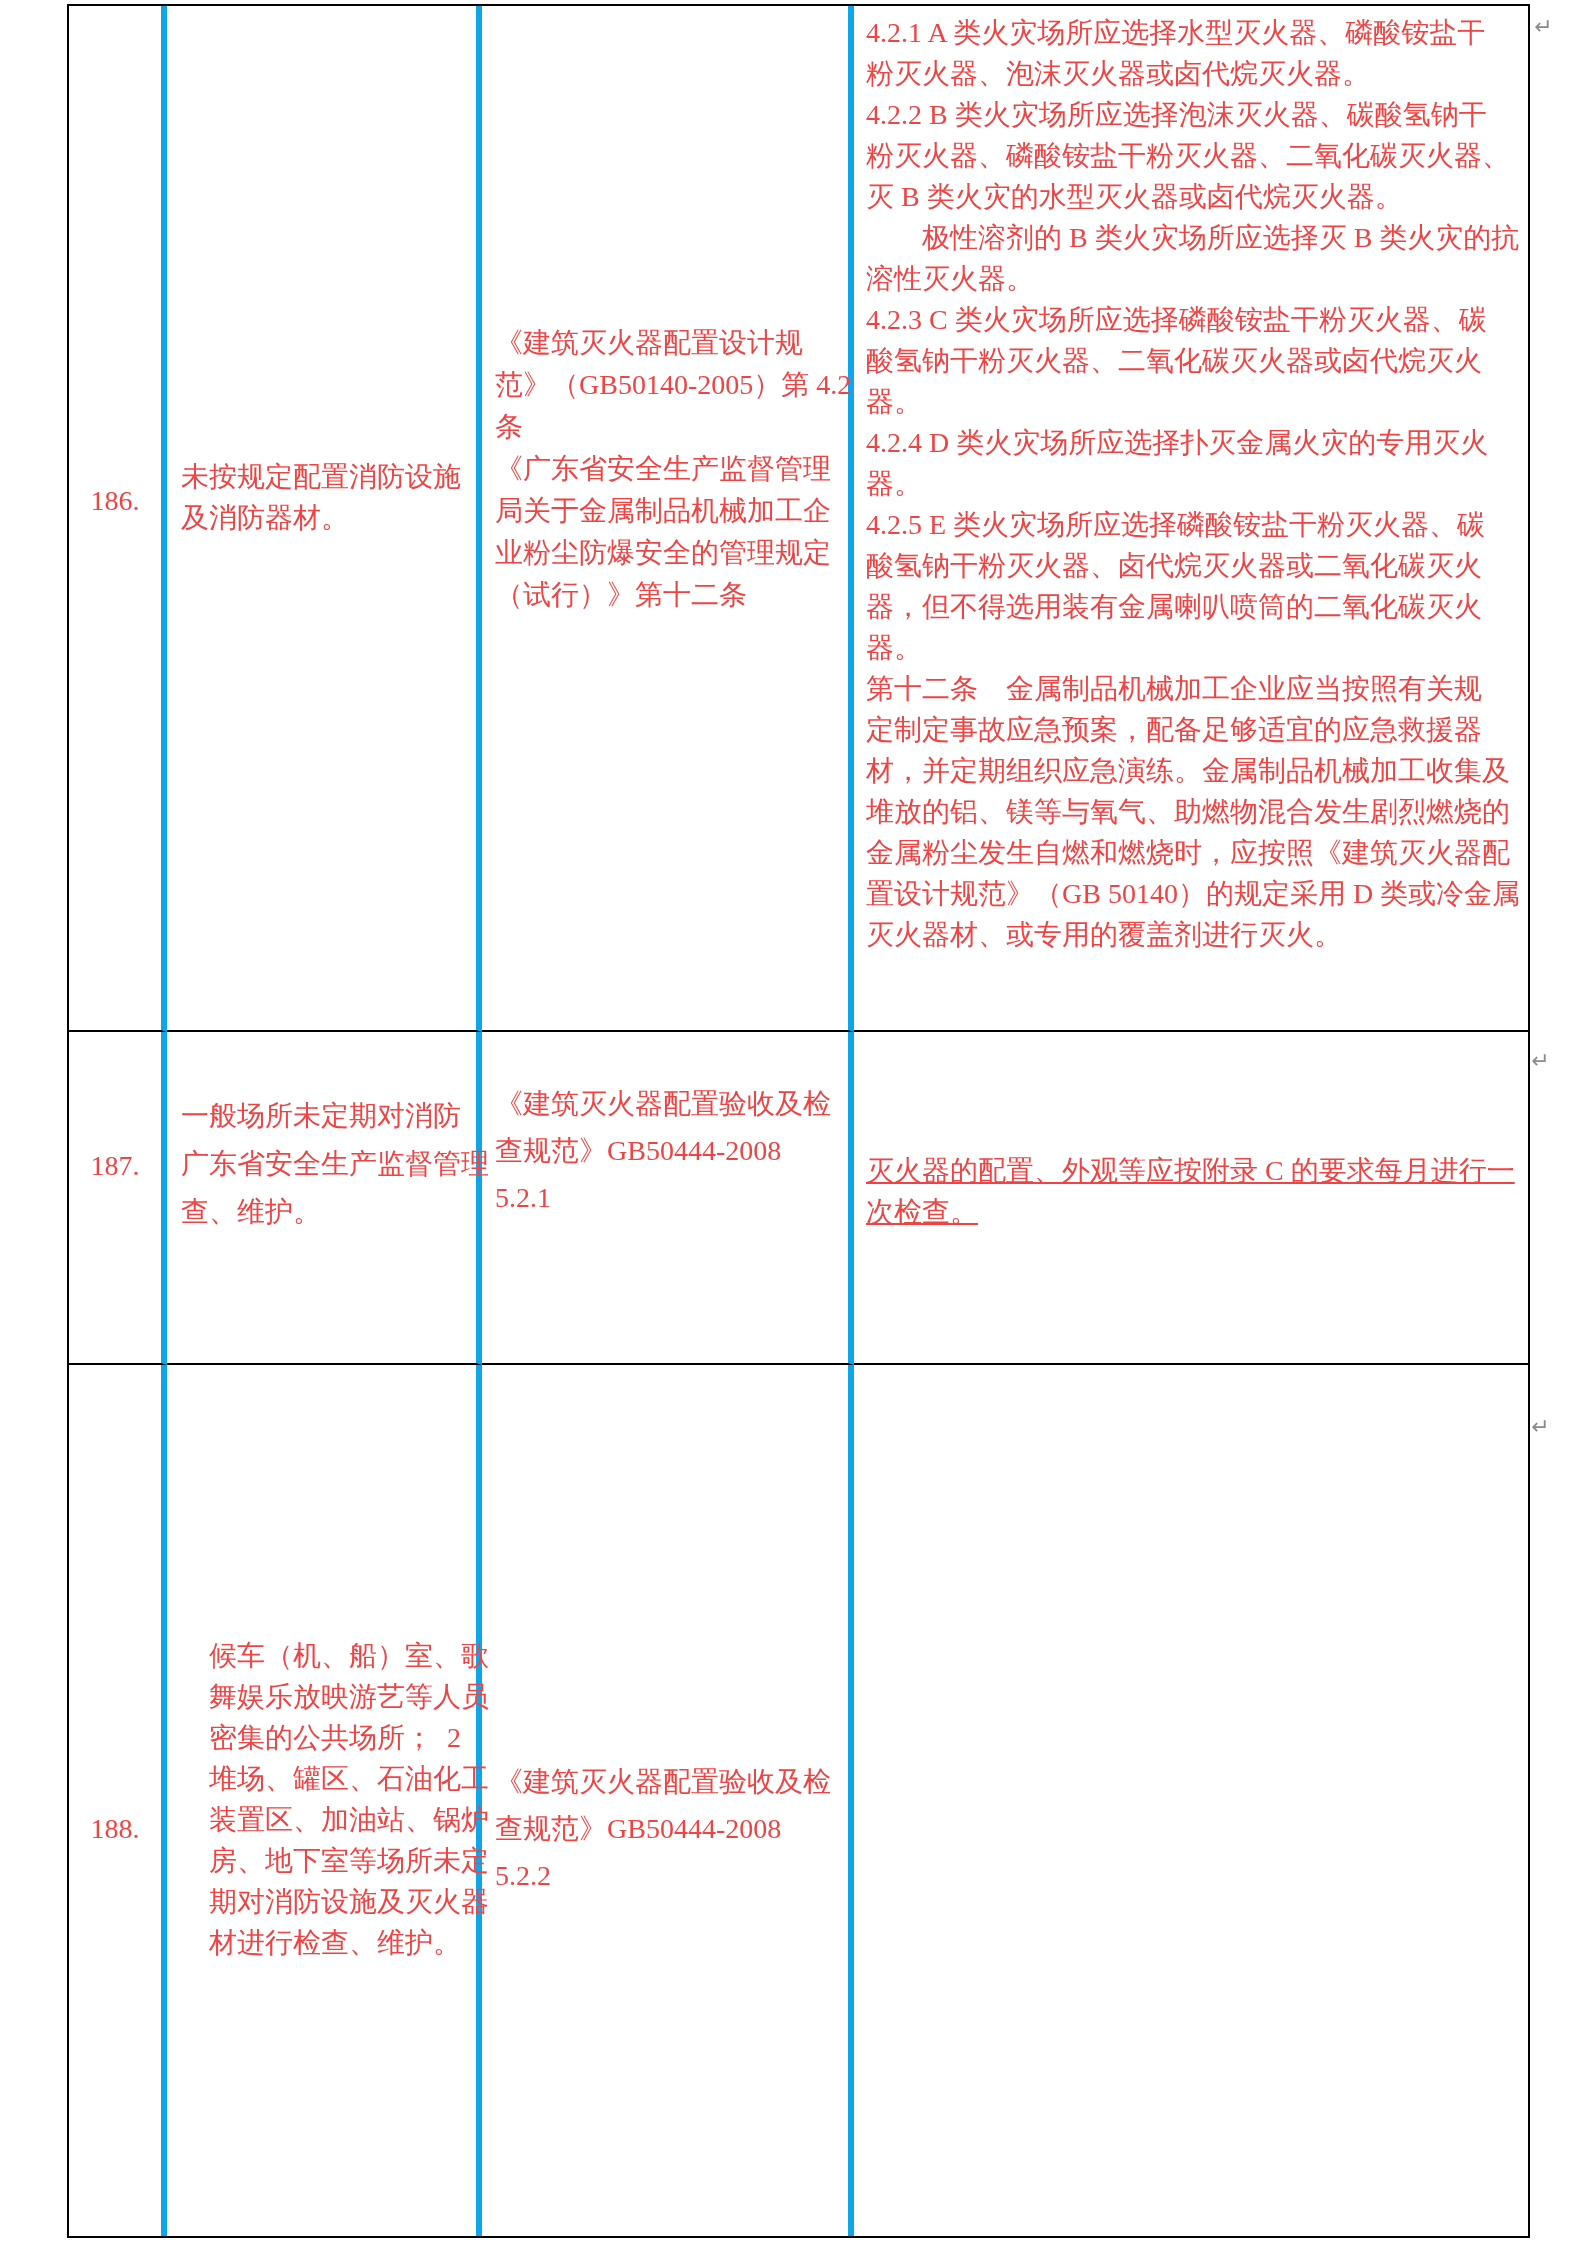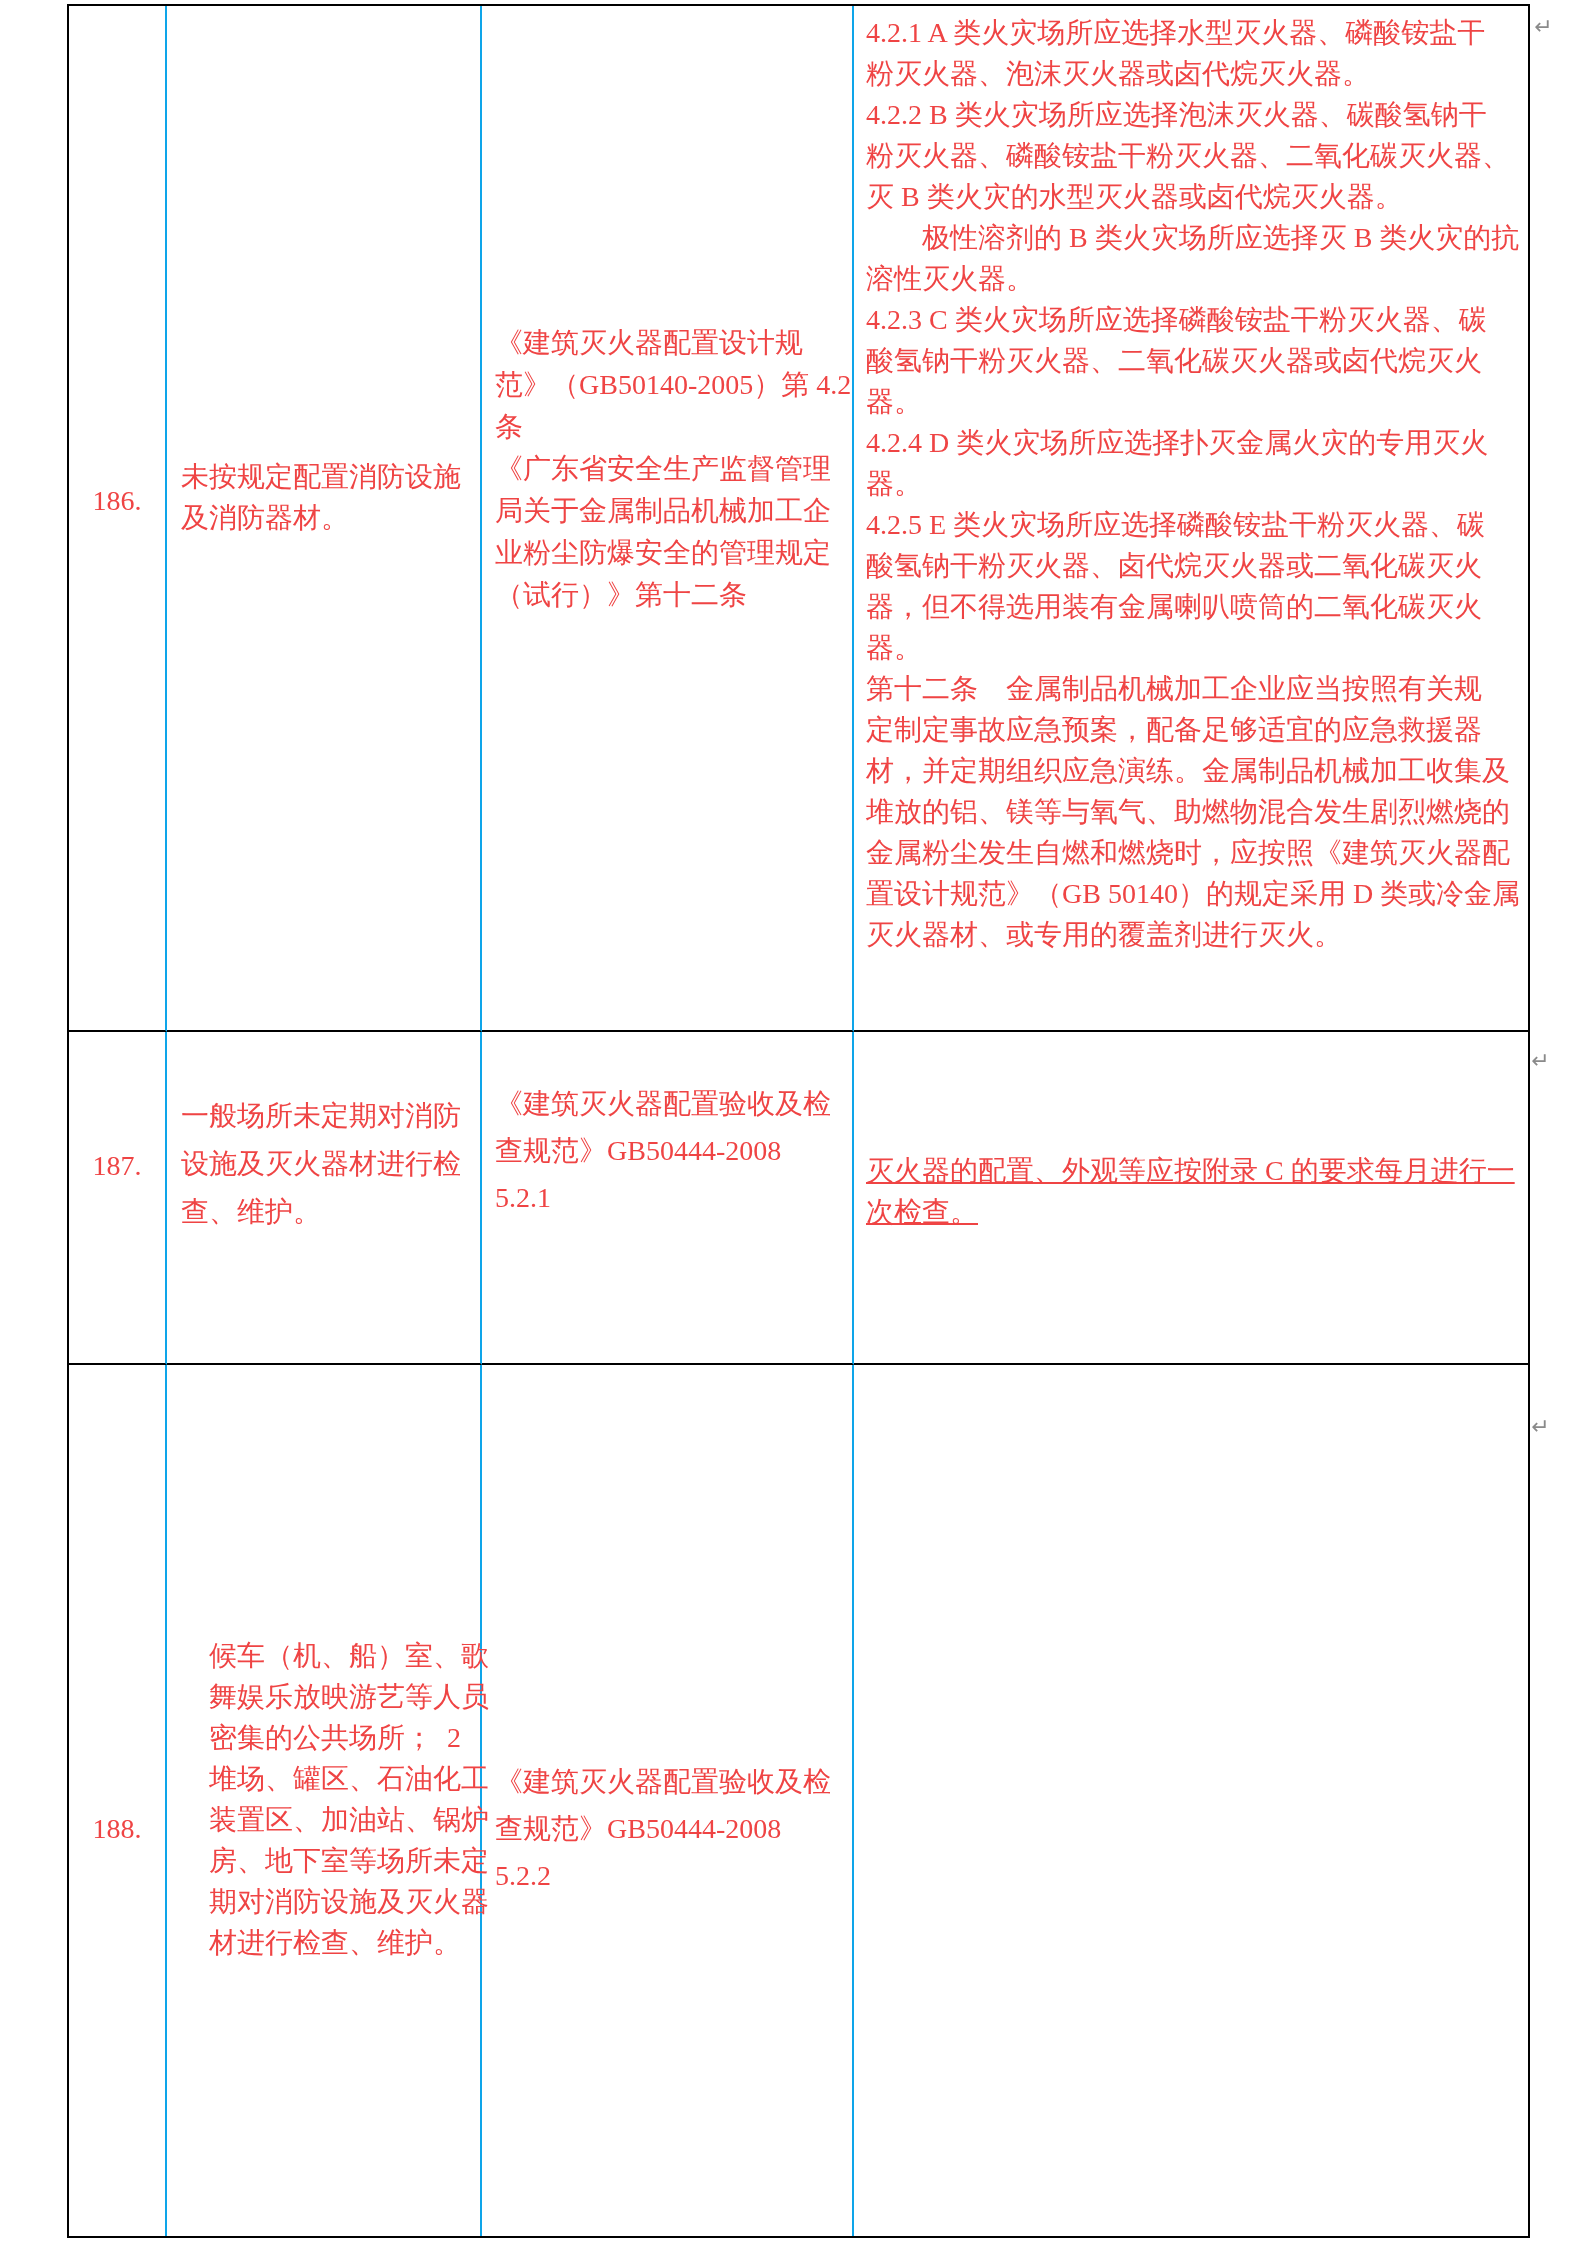--- a/index.html
+++ b/index.html
@@ -19,21 +19,21 @@
     height: 2234px;
     border: 2px solid #000000;
     box-sizing: border-box;
     display: grid;
     grid-template-columns: 98px 315px 372px 1fr;
     grid-template-rows: 1026px 333px 1fr;
     background: #ffffff;
   }
   .c {
     box-sizing: border-box;
-    border-right: 2px solid #0ea5e9;
+    border-right: 6px solid #0ea5e9;
     border-bottom: 2px solid #000000;
     overflow: visible;
     position: relative;
   }
   .lastcol { border-right: none; }
   .lastrow { border-bottom: none; }
   .txt {
     font-family: "Liberation Serif", "DejaVu Serif", serif;
     font-size: 28px;
     line-height: 41px;
@@ -112,21 +112,21 @@
 金属粉尘发生自燃和燃烧时，应按照《建筑灭火器配
 置设计规范》（GB 50140）的规定采用 D 类或冷金属
 灭火器材、或专用的覆盖剂进行灭火。</div>
     </div>
 
     <div class="c r2c1">
       <div class="txt num">187.</div>
     </div>
     <div class="c r2c2">
       <div class="txt">一般场所未定期对消防
-设施及灭火器材进行检
+广东省安全生产监督管理
 查、维护。</div>
     </div>
     <div class="c r2c3">
       <div class="txt">《建筑灭火器配置验收及检
 查规范》GB50444-2008
 5.2.1</div>
     </div>
     <div class="c r2c4 lastcol">
       <div class="txt">灭火器的配置、外观等应按附录 C 的要求每月进行一
 次检查。</div>

